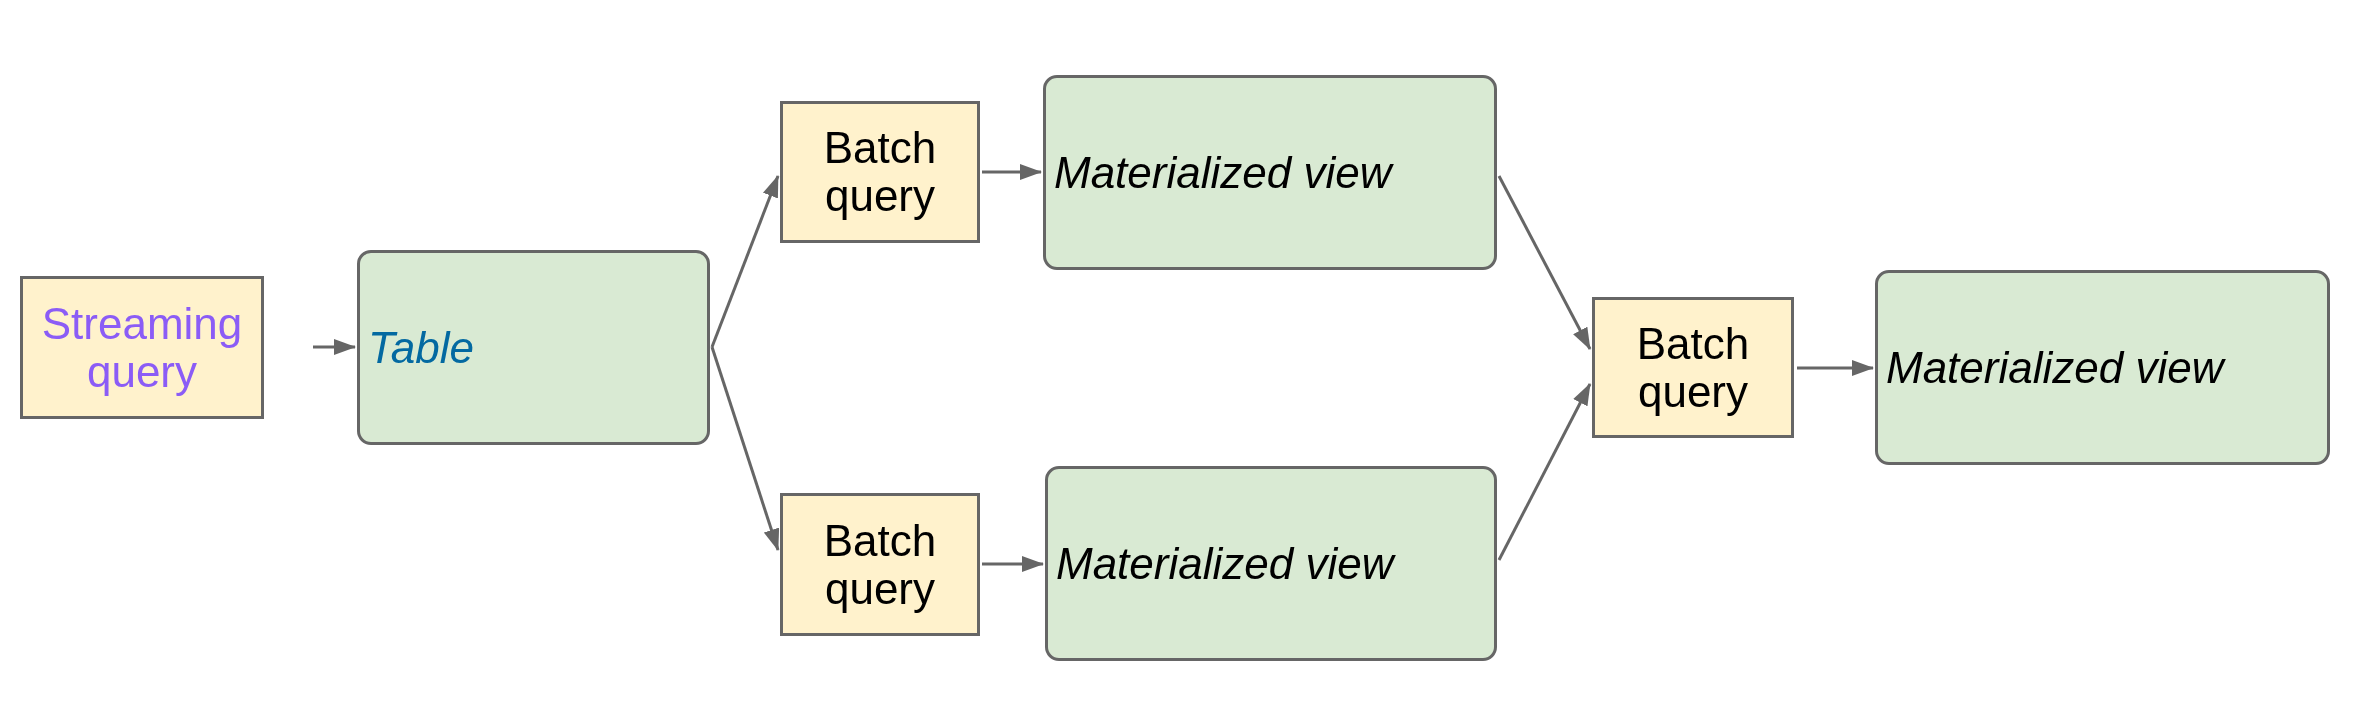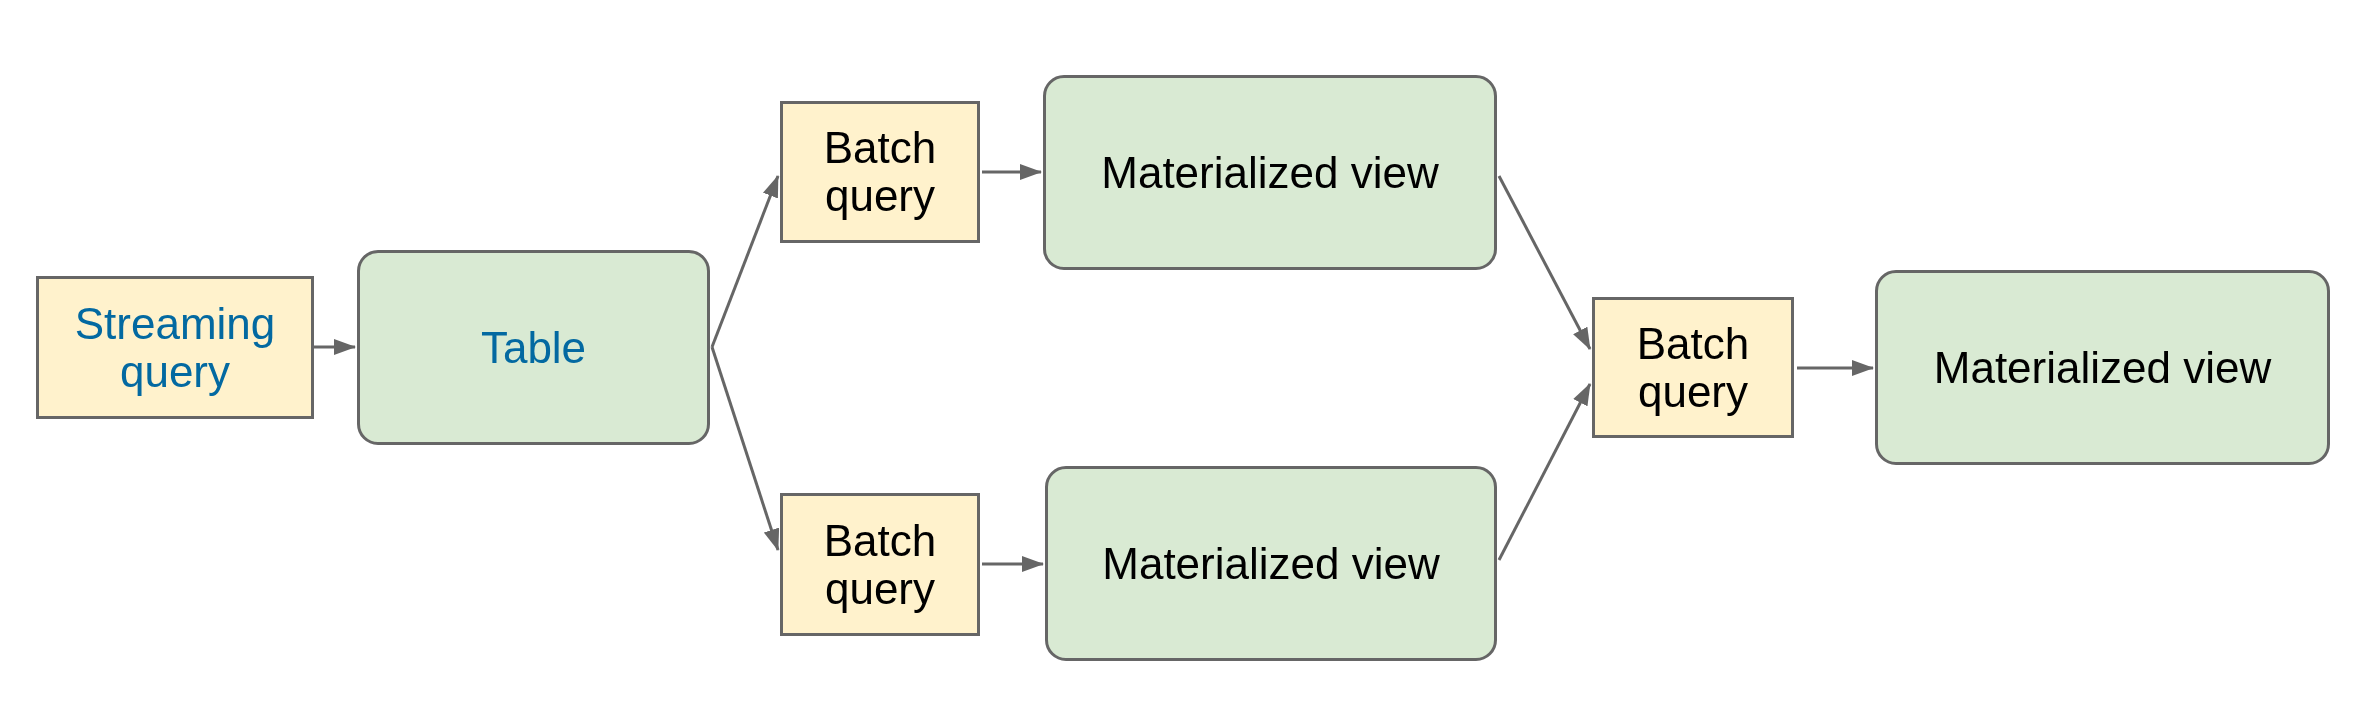--- a/index.html
+++ b/index.html
@@ -12,28 +12,27 @@
     overflow: hidden;
   }
   .canvas { position: absolute; left: 0; top: 0; width: 2370px; height: 720px; }
   .edges  { position: absolute; left: 0; top: 0; pointer-events: none; }
   .node {
     position: absolute;
     box-sizing: border-box;
     border: 3px solid #666666;
     display: flex;
     align-items: center;
-    justify-content: center;
     text-align: center;
     font-size: 44px;
     line-height: 48px;
     color: #000000;
     padding: 0 8px;
   }
-  .node.rounded { border-radius: 21px; }
+  .node.rounded { border-radius: 14px; font-style: italic; }
   .node.rect    { border-radius: 0; }
   .node-label { display: inline-block; }
 </style>
 </head>
 <body style="background: rgb(255, 255, 255);">
 
 <div class="canvas">
   <svg class="edges" width="2370" height="720" viewBox="0 0 2370 720">
     <defs>
       <marker id="arrowhead" markerUnits="userSpaceOnUse" viewBox="0 -8 22 16" markerWidth="22" markerHeight="16" refX="21" refY="0" orient="auto">
@@ -45,21 +44,21 @@
         <line x1="712" y1="347" x2="778" y2="176" stroke="#666666" stroke-width="3" marker-end="url(#arrowhead)"></line>
         <line x1="712" y1="347" x2="778" y2="550" stroke="#666666" stroke-width="3" marker-end="url(#arrowhead)"></line>
         <line x1="982" y1="172" x2="1041" y2="172" stroke="#666666" stroke-width="3" marker-end="url(#arrowhead)"></line>
         <line x1="982" y1="564" x2="1043" y2="564" stroke="#666666" stroke-width="3" marker-end="url(#arrowhead)"></line>
         <line x1="1499" y1="176" x2="1590" y2="349" stroke="#666666" stroke-width="3" marker-end="url(#arrowhead)"></line>
         <line x1="1499" y1="560" x2="1590" y2="384" stroke="#666666" stroke-width="3" marker-end="url(#arrowhead)"></line>
         <line x1="1797" y1="368" x2="1873" y2="368" stroke="#666666" stroke-width="3" marker-end="url(#arrowhead)"></line>
       </g>
   </svg>
   <div id="node-layer">
-      <div class="node rect" style="left: 36px; top: 276px; width: 278px; height: 143px; background: rgb(255, 242, 204); border-color: rgb(102, 102, 102); color: #0369a1;">
+      <div class="node rect" style="left: 20px; top: 276px; width: 244px; height: 143px; background: rgb(255, 242, 204); border-color: rgb(102, 102, 102); color: #8b5cf6;">
         <span class="node-label">Streaming query</span>
       </div>
       <div class="node rounded" style="left: 357px; top: 250px; width: 353px; height: 195px; background: rgb(217, 234, 211); border-color: rgb(102, 102, 102); color: #0369a1;">
         <span class="node-label">Table</span>
       </div>
       <div class="node rect" style="left: 780px; top: 101px; width: 200px; height: 142px; background: rgb(255, 242, 204); border-color: rgb(102, 102, 102); color: rgb(0, 0, 0);">
         <span class="node-label">Batch query</span>
       </div>
       <div class="node rounded" style="left: 1043px; top: 75px; width: 454px; height: 195px; background: rgb(217, 234, 211); border-color: rgb(102, 102, 102); color: rgb(0, 0, 0);">
         <span class="node-label">Materialized view</span>

